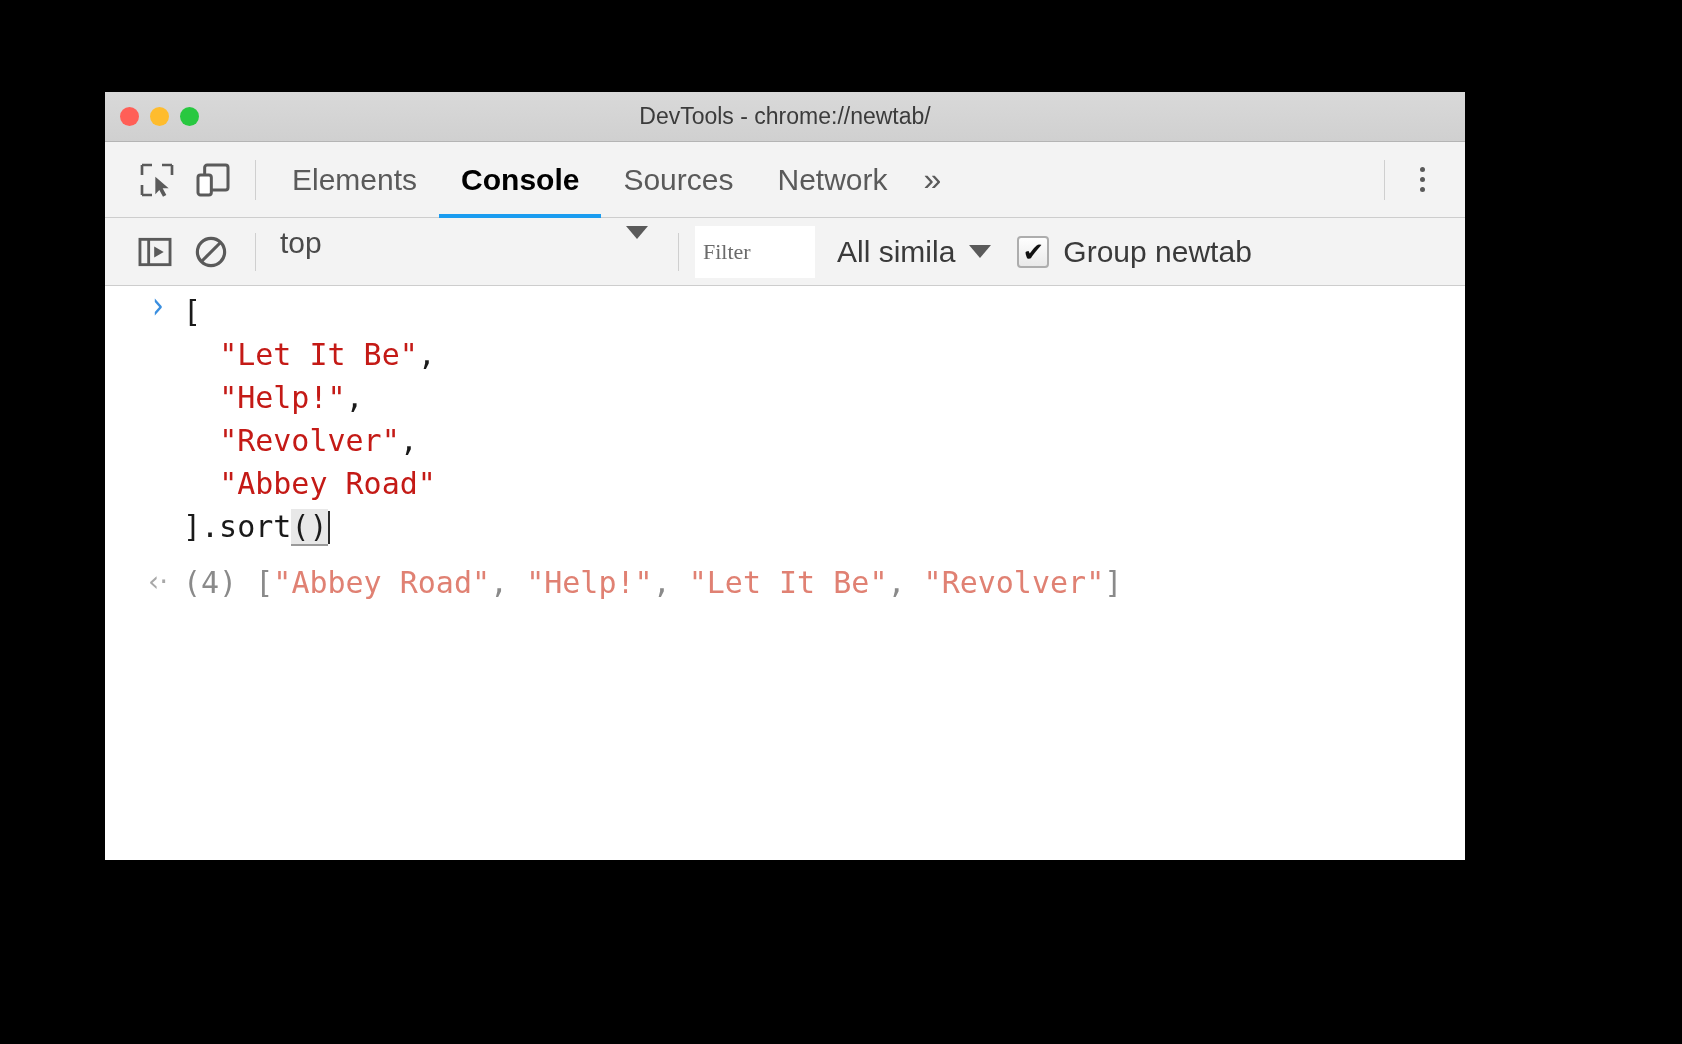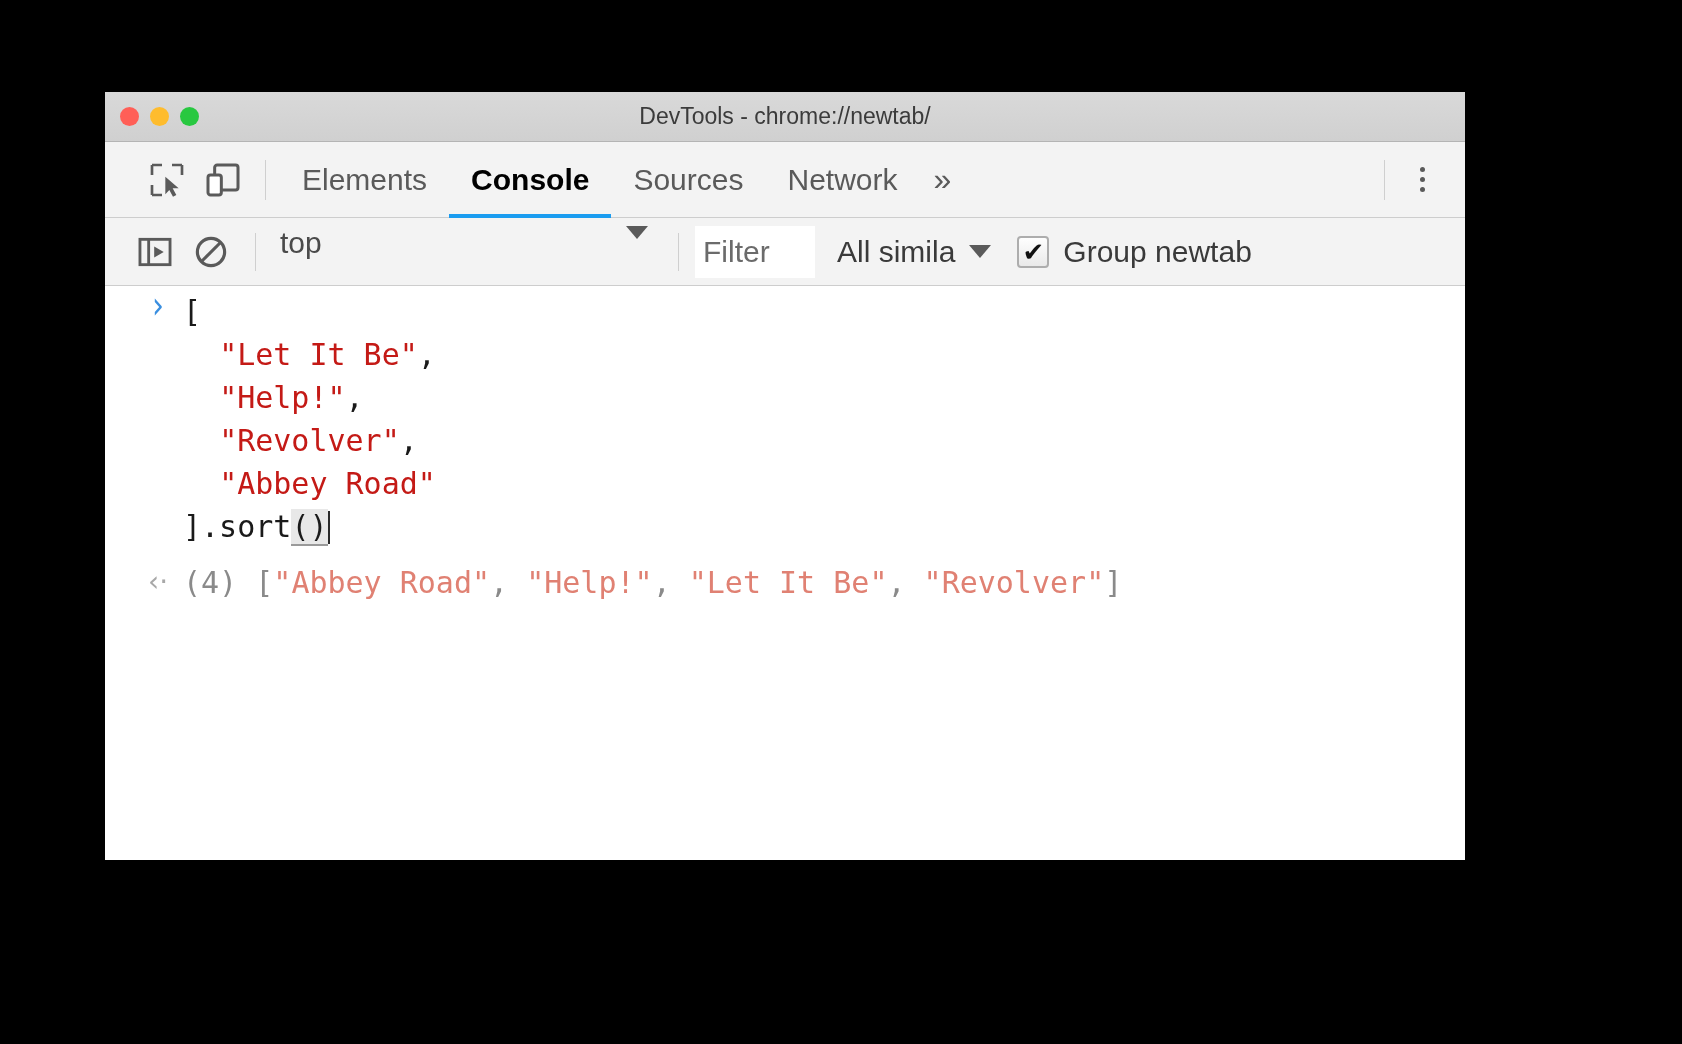--- a/index.html
+++ b/index.html
@@ -49,21 +49,21 @@
   }
 
   
   #tabbar {
     position: relative;
     height: 76px;
     background: #f3f3f3;
     border-bottom: 1px solid #cdcdcd;
     display: flex;
     align-items: center;
-    padding-left: 34px;
+    padding-left: 24px;
   }
   .tb-icon-btn {
     width: 56px; height: 56px;
     display: flex; align-items: center; justify-content: center;
     cursor: pointer;
   }
   .tb-sep {
     width: 1px; height: 40px;
     background: #cfcfcf;
     margin: 0 14px;
@@ -141,23 +141,23 @@
     width: 0; height: 0;
     border-left: 11px solid transparent;
     border-right: 11px solid transparent;
     border-top: 13px solid #5a5a5a;
   }
   #filter-input {
     width: 120px; height: 52px;
     background: #ffffff;
     border: none;
     outline: none;
-    font-size: 30px;
+    font-size: 22px;
     color: #6b6b6b;
-    font-family: Liberation Sans, sans-serif;
+    font-family: Liberation Serif, serif;
     padding: 0 8px;
   }
   #filter-input::placeholder { color: #6b6b6b; opacity: 1; }
   #levels-select {
     display: flex; align-items: center;
     height: 52px;
     margin-left: 22px;
     cursor: pointer;
   }
   #levels-label { font-size: 30px; color: #3a3a3a; }

